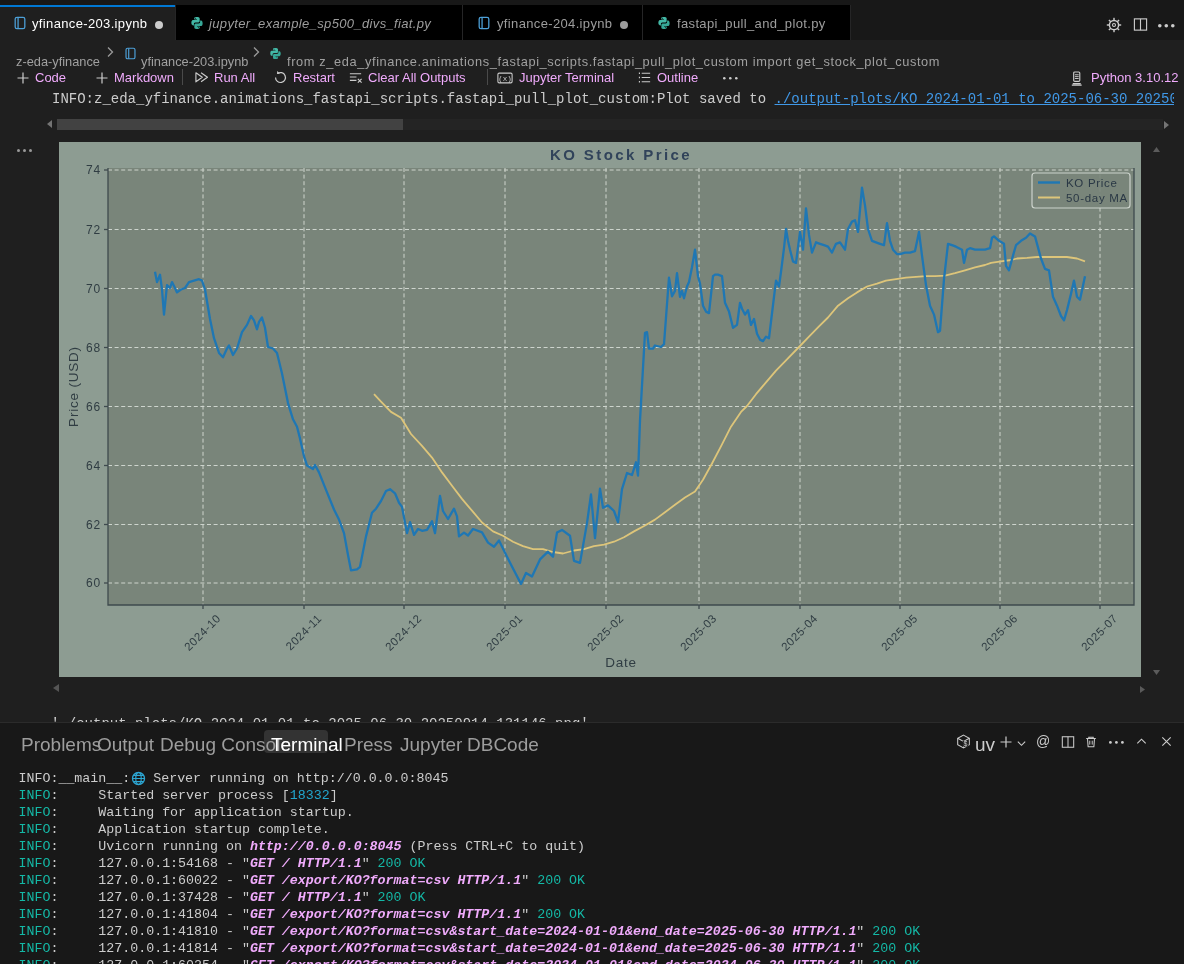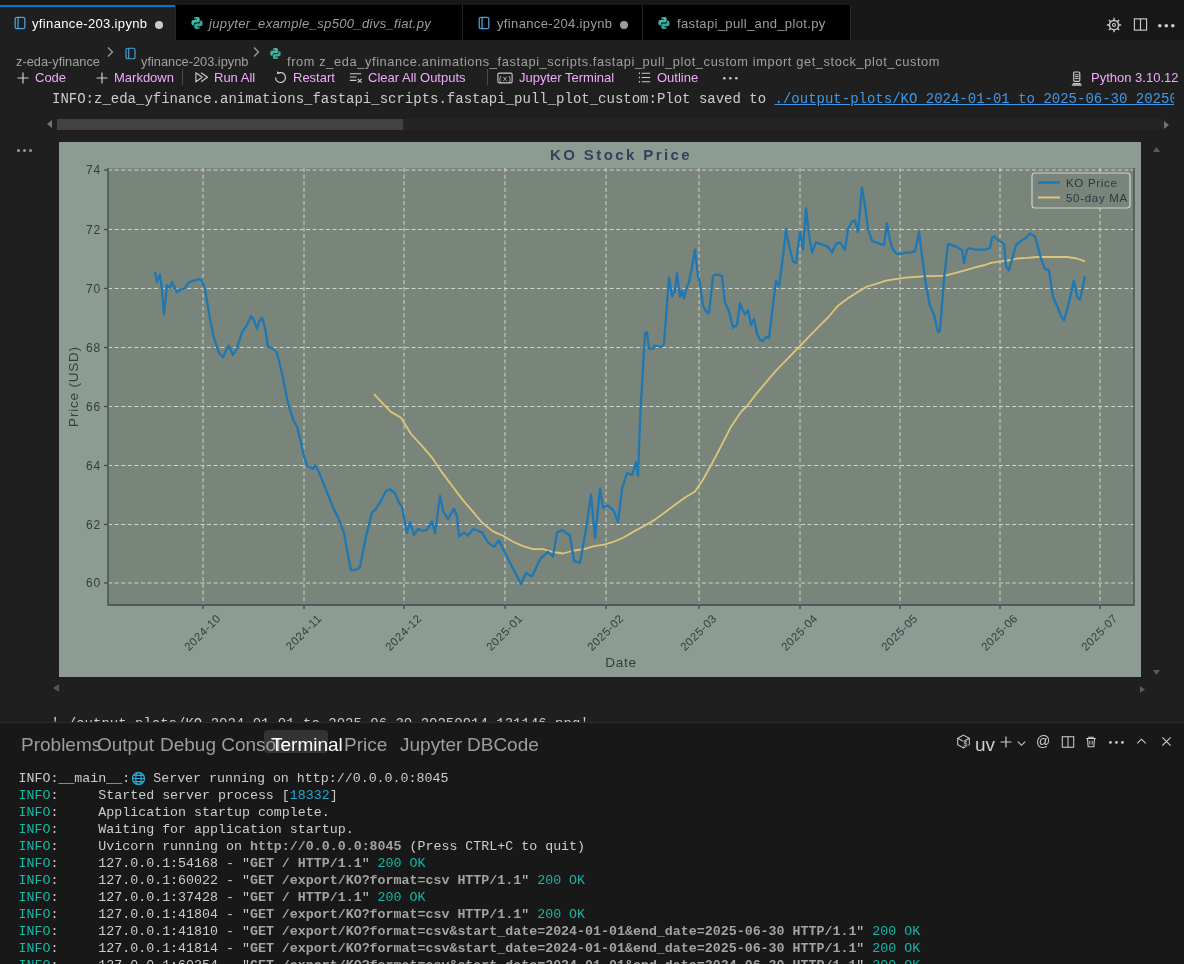--- a/index.html
+++ b/index.html
@@ -18,21 +18,21 @@
 .info-line { left:52px; top:90px; width:1122px; height:19px; overflow:hidden; font-size:14px; line-height:19px; color:#cccccc; white-space:pre; }
 .lnk { color:#4098e7; text-decoration:underline; }
 .partial { left:51px; top:714.5px; width:1120px; height:9.5px; overflow:hidden; font-size:14px; line-height:19px; color:#cccccc; white-space:pre; }
 .panel { left:0; top:722px; width:1184px; height:242px; background:#181818; border-top:1px solid #2b2b2b; }
 .ptab { position:absolute; top:734px; font-size:19px; color:#9d9d9d; white-space:nowrap; }
 .ptab.act { color:#ffffff; }
 .term { left:18.5px; top:770px; width:1160px; height:198px; font-family:"Liberation Mono", monospace; font-size:13.3px; line-height:17px; color:#cccccc; }
 .tl { height:17px; white-space:pre; }
 .g { color:#14b8a6; }
 .c { color:#22a6ce;text-align:right; }
-.b { font-weight:bold; color:#a3a3a3; }
+.b { font-weight:bold; color:#f0abfc;font-style:italic; }
 .globespc { display:inline-block; width:15px; }
 </style></head>
 <body>
 <div class="abs tabstrip"></div>
 <div class="abs tab active" style="left:0;width:176px">
     <span class="bluebar"></span>
     <svg style="position:absolute;left:13px;top:11px" width="14" height="14" viewBox="0 0 16 16">
       <rect x="2.5" y="1.5" width="11" height="13" rx="2" fill="none" stroke="#4da0d8" stroke-width="1.45"></rect>
       <line x1="5.8" y1="1.5" x2="5.8" y2="14.5" stroke="#4da0d8" stroke-width="1.45"></line>
     </svg>
@@ -257,21 +257,21 @@
   </svg>
 
 <div class="abs mono partial">'./output-plots/KO_2024-01-01_to_2025-06-30_20250914_131146.png'</div>
 
 <div class="abs panel"></div>
 <div class="abs" style="left:264px;top:729.5px;width:64px;height:23.5px;background:#333333;border-radius:4px"></div>
 <div class="ptab" style="left:21px">Problems</div>
 <div class="ptab" style="left:97px">Output</div>
 <div class="ptab" style="left:160px">Debug Console</div>
 <div class="ptab act" style="left:271px">Terminal</div>
-<div class="ptab" style="left:344px">Price</div>
+<div class="ptab" style="left:344px">Press</div>
 <div class="ptab" style="left:400px">Jupyter</div>
 <div class="ptab" style="left:467px">DBCode</div>
 <svg style="position:absolute;left:956px;top:734px" width="15" height="15" viewBox="0 0 16 16">
     <path d="M8 1.2L14.2 4.6v6.8L8 14.8 1.8 11.4V4.6z" fill="none" stroke="#cccccc" stroke-width="1.1"></path>
     <path d="M1.8 4.6L8 8l6.2-3.4M8 8v6.8" fill="none" stroke="#cccccc" stroke-width="1.1"></path>
     <rect x="7.2" y="7.4" width="6" height="6" fill="#1f1f1f"></rect>
     <text x="10.2" y="12.8" font-family="Liberation Sans, sans-serif" font-size="7.5" fill="#cccccc" text-anchor="middle">$</text>
   </svg>
 <div class="ptab" style="left:975px;color:#cccccc">uv</div>
 <svg style="position:absolute;left:999px;top:735px" width="14" height="14" viewBox="0 0 14 14">
@@ -298,22 +298,22 @@
 <svg style="position:absolute;left:1135px;top:735px" width="13" height="13" viewBox="0 0 14 14">
     <path d="M2.5 9l4.5-4.5L11.5 9" fill="none" stroke="#cccccc" stroke-width="1.2"></path>
   </svg>
 <svg style="position:absolute;left:1160px;top:735px" width="13" height="13" viewBox="0 0 14 14">
     <path d="M2.5 2.5l9 9M11.5 2.5l-9 9" stroke="#cccccc" stroke-width="1.2"></path>
   </svg>
 
 <div class="abs term">
     <div class="tl"><span>INFO:__main__:</span><span class="globespc"></span><span>&nbsp;Server&nbsp;running&nbsp;on&nbsp;http://0.0.0.0:8045</span></div>
     <div class="tl"><span class="g">INFO</span><span>:&nbsp;&nbsp;&nbsp;&nbsp;&nbsp;Started&nbsp;server&nbsp;process&nbsp;[</span><span class="c">18332</span><span>]</span></div>
+    <div class="tl"><span class="g">INFO</span><span>:&nbsp;&nbsp;&nbsp;&nbsp;&nbsp;Waiting&nbsp;for&nbsp;application&nbsp;startup.</span></div>
     <div class="tl"><span class="g">INFO</span><span>:&nbsp;&nbsp;&nbsp;&nbsp;&nbsp;Application&nbsp;startup&nbsp;complete.</span></div>
-    <div class="tl"><span class="g">INFO</span><span>:&nbsp;&nbsp;&nbsp;&nbsp;&nbsp;Waiting&nbsp;for&nbsp;application&nbsp;startup.</span></div>
     <div class="tl"><span class="g">INFO</span><span>:&nbsp;&nbsp;&nbsp;&nbsp;&nbsp;Uvicorn&nbsp;running&nbsp;on&nbsp;</span><span class="b">http://0.0.0.0:8045</span><span>&nbsp;(Press&nbsp;CTRL+C&nbsp;to&nbsp;quit)</span></div>
     <div class="tl"><span class="g">INFO</span><span>:&nbsp;&nbsp;&nbsp;&nbsp;&nbsp;127.0.0.1:54168&nbsp;-&nbsp;"</span><span class="b">GET&nbsp;/&nbsp;HTTP/1.1</span><span>"&nbsp;</span><span class="g">200&nbsp;OK</span></div>
     <div class="tl"><span class="g">INFO</span><span>:&nbsp;&nbsp;&nbsp;&nbsp;&nbsp;127.0.0.1:60022&nbsp;-&nbsp;"</span><span class="b">GET&nbsp;/export/KO?format=csv&nbsp;HTTP/1.1</span><span>"&nbsp;</span><span class="g">200&nbsp;OK</span></div>
     <div class="tl"><span class="g">INFO</span><span>:&nbsp;&nbsp;&nbsp;&nbsp;&nbsp;127.0.0.1:37428&nbsp;-&nbsp;"</span><span class="b">GET&nbsp;/&nbsp;HTTP/1.1</span><span>"&nbsp;</span><span class="g">200&nbsp;OK</span></div>
     <div class="tl"><span class="g">INFO</span><span>:&nbsp;&nbsp;&nbsp;&nbsp;&nbsp;127.0.0.1:41804&nbsp;-&nbsp;"</span><span class="b">GET&nbsp;/export/KO?format=csv&nbsp;HTTP/1.1</span><span>"&nbsp;</span><span class="g">200&nbsp;OK</span></div>
     <div class="tl"><span class="g">INFO</span><span>:&nbsp;&nbsp;&nbsp;&nbsp;&nbsp;127.0.0.1:41810&nbsp;-&nbsp;"</span><span class="b">GET&nbsp;/export/KO?format=csv&amp;start_date=2024-01-01&amp;end_date=2025-06-30&nbsp;HTTP/1.1</span><span>"&nbsp;</span><span class="g">200&nbsp;OK</span></div>
     <div class="tl"><span class="g">INFO</span><span>:&nbsp;&nbsp;&nbsp;&nbsp;&nbsp;127.0.0.1:41814&nbsp;-&nbsp;"</span><span class="b">GET&nbsp;/export/KO?format=csv&amp;start_date=2024-01-01&amp;end_date=2025-06-30&nbsp;HTTP/1.1</span><span>"&nbsp;</span><span class="g">200&nbsp;OK</span></div>
     <div class="tl"><span class="g">INFO</span><span>:&nbsp;&nbsp;&nbsp;&nbsp;&nbsp;127.0.0.1:60254&nbsp;-&nbsp;"</span><span class="b">GET&nbsp;/export/KO?format=csv&amp;start_date=2024-01-01&amp;end_date=2024-06-30&nbsp;HTTP/1.1</span><span>"&nbsp;</span><span class="g">200&nbsp;OK</span></div>
   </div>
 <svg style="position:absolute;left:131px;top:770.5px" width="15" height="15" viewBox="0 0 16 16">

